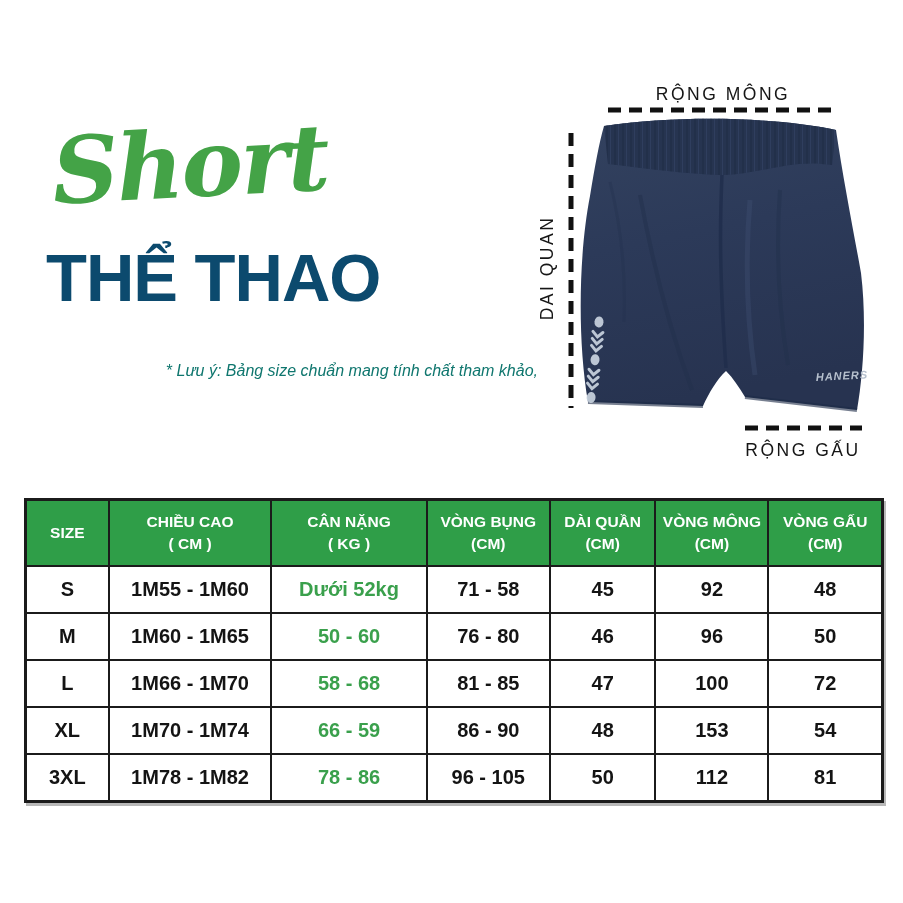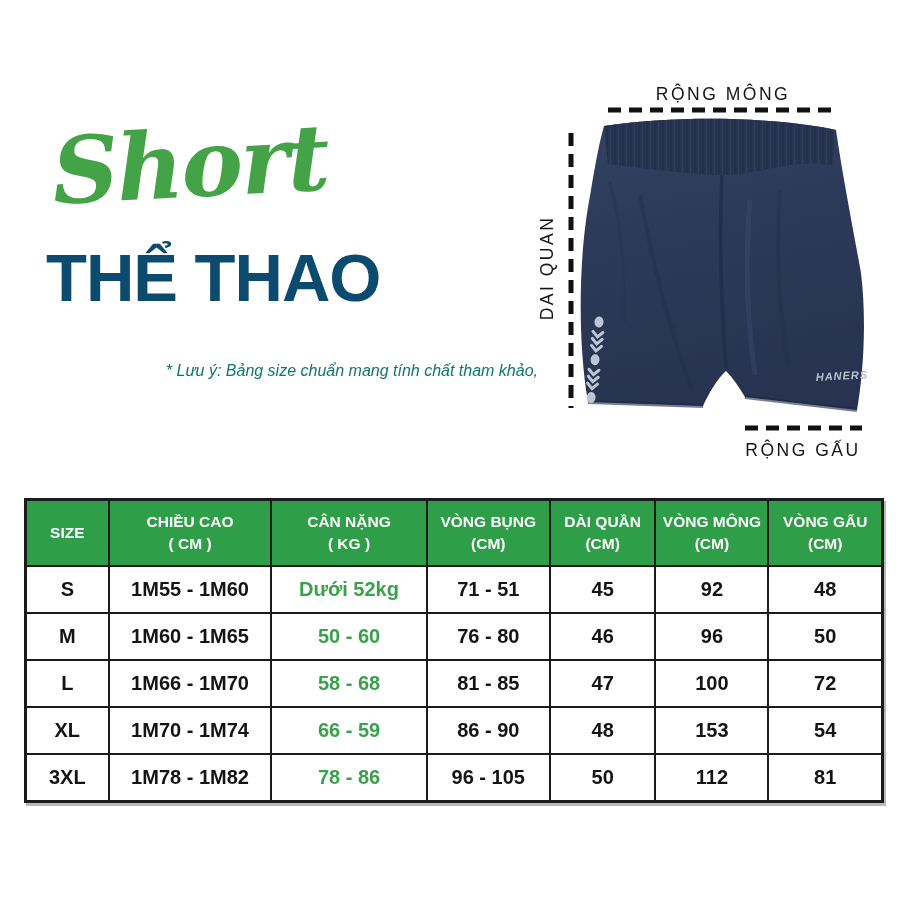--- a/index.html
+++ b/index.html
@@ -159,21 +159,21 @@
           <div>VÒNG GẤU</div>
           <div>(CM)</div>
         </th>
       </tr>
   </thead>
   <tbody id="table-body">
       <tr>
         <td>S</td>
         <td>1M55 - 1M60</td>
         <td class="green">Dưới 52kg</td>
-        <td>71 - 51</td>
+        <td>71 - 58</td>
         <td>45</td>
         <td>92</td>
         <td>48</td>
       </tr>
       <tr>
         <td>M</td>
         <td>1M60 - 1M65</td>
         <td class="green">50 - 60</td>
         <td>76 - 80</td>
         <td>46</td>

